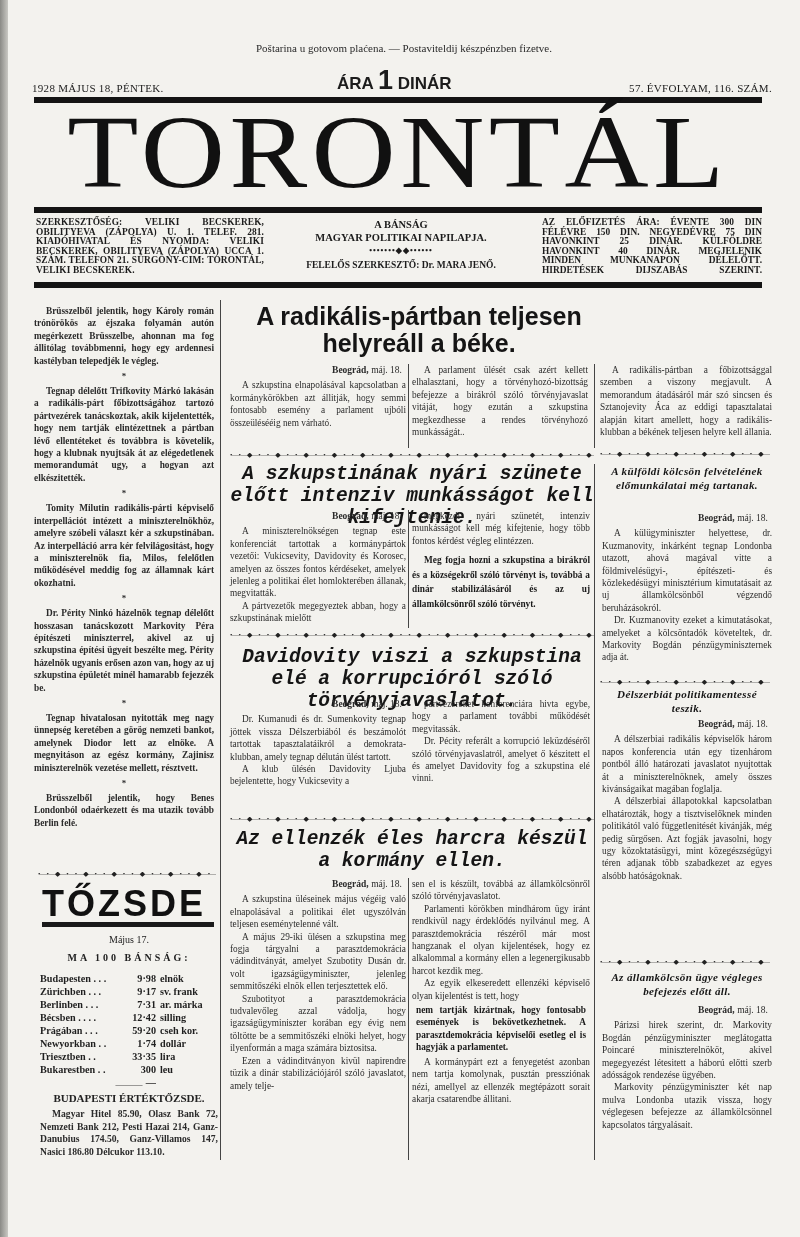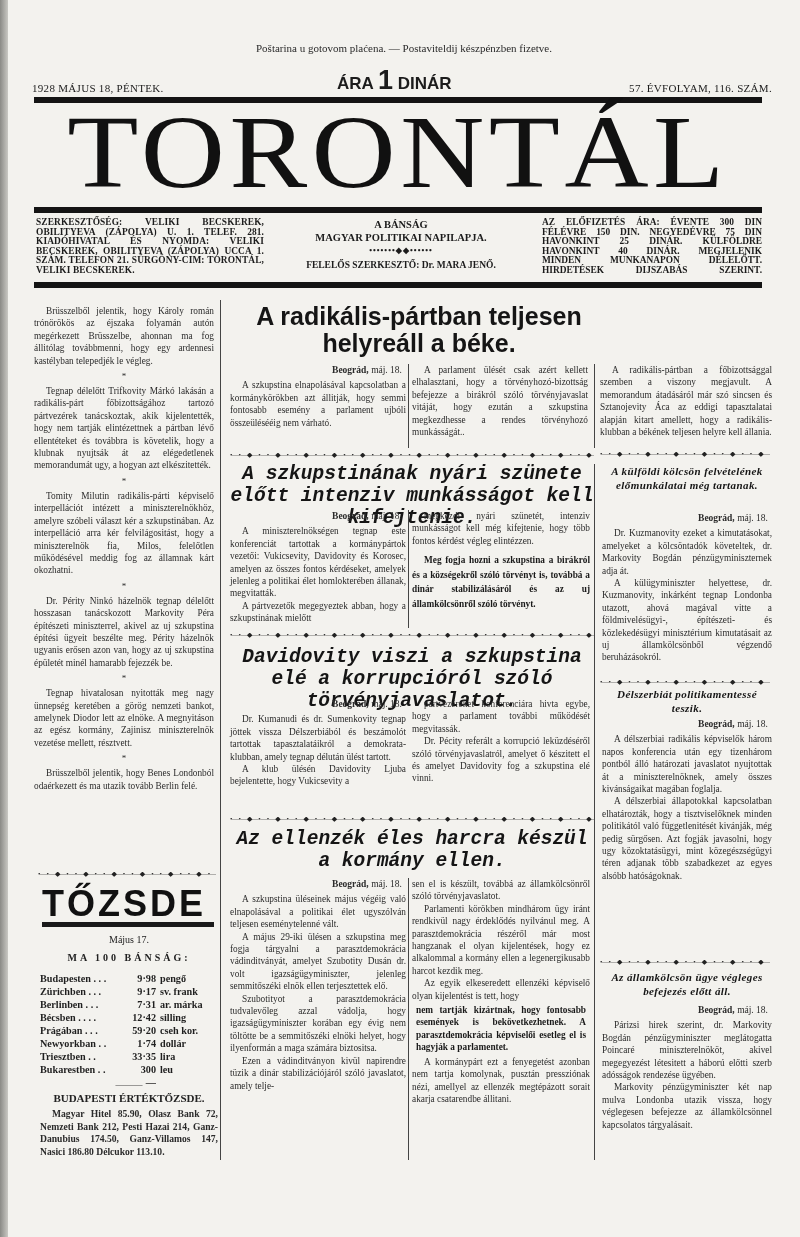--- a/index.html
+++ b/index.html
@@ -73,21 +73,21 @@
       <div>FÉLÉVRE 150 DIN. NEGYEDÉVRE 75 DIN</div>
       <div>HAVONKINT 25 DINÁR. KÜLFÖLDRE</div>
       <div>HAVONKINT 40 DINÁR. MEGJELENIK</div>
       <div>MINDEN MUNKANAPON DÉLELŐTT.</div>
       <div>HIRDETÉSEK DIJSZABÁS SZERINT.</div>
     </div>
   </div>
 
   <div class="rule" style="top:282px;height:6px;"></div>
 
-  <div class="col" style="left:26px;top:305px;width:180px;">
+  <div class="col" style="left:26px;top:305px;width:180px;font-weight:bold;">
     <p>Brüsszelből jelentik, hogy Károly román trónörökös az éjszaka folyamán autón megérkezett Brüsszelbe, ahonnan ma fog állitólag továbbmenni, hogy egy ardennesi kastélyban telepedjék le végleg.</p>
     <div class="star">*</div>
     <p>Tegnap délelőtt Trifkovity Márkó lakásán a radikális-párt főbizottságához tartozó pártvezérek tanácskoztak, akik kijelentették, hogy nem tartják elintézettnek a pártban lévő ellentéteket és továbbra is követelik, hogy a klubnak nyujtsák át az elégedetlenek memorandumát ugy, a hogyan azt elkészitették.</p>
     <div class="star">*</div>
     <p>Tomity Milutin radikális-párti képviselő interpellációt intézett a miniszterelnökhöz, amelyre szóbeli választ kér a szkupstinában. Az interpelláció arra kér felvilágositást, hogy a miniszterelnök fia, Milos, felelőtlen működésével meddig fog az államnak kárt okozhatni.</p>
     <div class="star">*</div>
     <p>Dr. Périty Ninkó házelnök tegnap délelőtt hosszasan tanácskozott Markovity Péra építészeti miniszterrel, akivel az uj szkupstina építési ügyeit beszélte meg. Périty házelnök ugyanis erősen azon van, hogy az uj szkupstina épületét minél hamarabb fejezzék be.</p>
     <div class="star">*</div>
     <p>Tegnap hivatalosan nyitották meg nagy ünnepség keretében a görög nemzeti bankot, amelynek Diodor lett az elnöke. A megnyitáson az egész kormány, Zajinisz miniszterelnök vezetése mellett, résztvett.</p>
     <div class="star">*</div>
@@ -96,21 +96,21 @@
   <div class="dotted" style="left:30px;top:872px;width:178px;">•—•—◆—•—•—◆—•—•—◆—•—•—◆—•—•—◆—•—•—◆—•—•—◆—•—•—◆—•—•—◆—•—•—◆—•—•—◆—•—•—◆—•—•—◆—•—•—◆—•—•—◆—•—•—◆—•</div>
 
   <div class="tozsde-title">TŐZSDE</div>
   <div class="tozsde-bar"></div>
   <div class="tz" style="top:934px;text-align:center;">Május 17.</div>
   <div class="tz" style="top:952px;text-align:center;font-weight:bold;letter-spacing:3px;">MA 100 BÁNSÁG:</div>
   <div class="rates">
     <div class="rate-row">
         <span class="city">Budapesten . . .</span>
         <span class="val">9·98</span>
-        <span class="cur">pengő</span>
+        <span class="cur">elnök</span>
       </div>
     <div class="rate-row">
         <span class="city">Zürichben . . .</span>
         <span class="val">9·17</span>
         <span class="cur">sv. frank</span>
       </div>
     <div class="rate-row">
         <span class="city">Berlinben . . .</span>
         <span class="val">7·31</span>
         <span class="cur">ar. márka</span>
@@ -208,22 +208,22 @@
     <p>Az egyik elkeseredett ellenzéki képviselő olyan kijelentést is tett, hogy</p>
     <p class="dark" style="text-indent:0;margin:2px 4px;">nem tartják kizártnak, hogy fontosabb események is bekövetkezhetnek. A parasztdemokrácia képviselői esetleg el is hagyják a parlamentet.</p>
     <p>A kormánypárt ezt a fenyegetést azonban nem tartja komolynak, pusztán pressziónak nézi, amellyel az ellenzék megtépázott sorait akarja csatarendbe állitani.</p>
   </div>
 
   <div class="vline" style="left:586px;top:464px;height:696px;"></div>
 
   <div class="h3" style="left:596px;top:464px;width:166px;">A külföldi kölcsön felvételének előmunkálatai még tartanak.</div>
   <div class="col" style="left:594px;top:512px;width:170px;">
     <div class="dateline-p"><b>Beográd,</b> <span>máj. 18.</span></div>
+    <p>A külügyminiszter helyettese, dr. Kuzmanovity, inkárként tegnap Londonba utazott, ahová magával vitte a földmivelésügyi-, építészeti- és közlekedésügyi minisztérium kimutatásait az uj államkölcsönből végzendő beruházásokról.</p>
     <p>Dr. Kuzmanovity ezeket a kimutatásokat, amelyeket a kölcsöntadók követeltek, dr. Markovity Bogdán pénzügyminiszternek adja át.</p>
-    <p>A külügyminiszter helyettese, dr. Kuzmanovity, inkárként tegnap Londonba utazott, ahová magával vitte a földmivelésügyi-, építészeti- és közlekedésügyi minisztérium kimutatásait az uj államkölcsönből végzendő beruházásokról.</p>
   </div>
   <div class="dotted" style="left:592px;top:680px;width:170px;">•—•—◆—•—•—◆—•—•—◆—•—•—◆—•—•—◆—•—•—◆—•—•—◆—•—•—◆—•—•—◆—•—•—◆—•—•—◆—•—•—◆—•—•—◆—•—•—◆—•—•—◆—•—•—◆—•</div>
 
   <div class="h3" style="left:594px;top:687px;width:170px;">Délszerbiát politikamentessé teszik.</div>
   <div class="col" style="left:594px;top:718px;width:170px;">
     <div class="dateline-p"><b>Beográd,</b> <span>máj. 18.</span></div>
     <p>A délszerbiai radikális képviselők három napos konferencia után egy tizenhárom pontból álló határozati javaslatot nyujtottak át a miniszterelnöknek, amely összes kivánságaikat magában foglalja.</p>
     <p>A délszerbiai állapotokkal kapcsolatban elhatározták, hogy a tisztviselőknek minden politikától való függetlenitését kivánják, még pedig sürgősen. Azt fogják javasolni, hogy ugy közoktatásügyi, mint közegészségügyi téren adjanak több szabadkezet az egyes alsóbb hatóságoknak.</p>
   </div>
   <div class="dotted" style="left:592px;top:960px;width:170px;">•—•—◆—•—•—◆—•—•—◆—•—•—◆—•—•—◆—•—•—◆—•—•—◆—•—•—◆—•—•—◆—•—•—◆—•—•—◆—•—•—◆—•—•—◆—•—•—◆—•—•—◆—•—•—◆—•</div>

